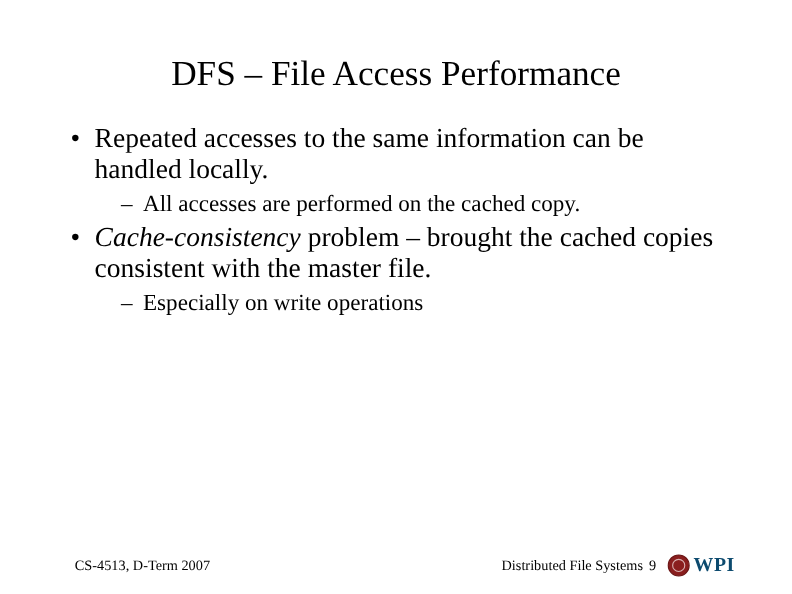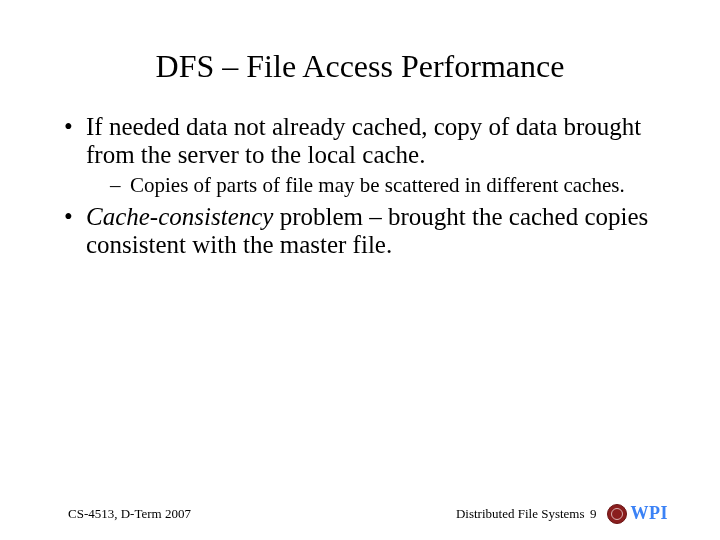--- a/index.html
+++ b/index.html
@@ -14,37 +14,40 @@
   ul.sub > li::before { content: "–"; position: absolute; left: 24px; top: 0; font-size: 21px; }
   .italic { font-style: italic; }
   .footer { position: absolute; bottom: 16px; left: 8px; width: 100%; padding: 0 60px 0 60px; display: flex; align-items: center; justify-content: space-between; font-size: 13px; }
   .footer-left { flex: 0 0 auto; }
   .footer-center { flex: 1 1 auto; text-align: right; }
   .footer-right { flex: 0 0 auto; display: flex; align-items: center; gap: 10px; }
   .page-num { min-width: 12px; text-align: right; }
   .logo { display: flex; align-items: center; gap: 4px; }
   .logo-seal { width: 20px; height: 20px; border-radius: 50%; background: #8a1e1e; position: relative; border: 1px solid #6b1515; }
   .logo-seal::after { content: ""; position: absolute; inset: 3px; border-radius: 50%; border: 1px solid #d9b1b1; }
-  .logo-text { font-family: Georgia, "Times New Roman", serif; font-weight: 700; font-size: 18px; color: #3b82f6; letter-spacing: 0.5px; }
+  .logo-text { font-family: Georgia, "Times New Roman", serif; font-weight: 700; font-size: 18px; color: #0c4a6e; letter-spacing: 0.5px; }
 </style>
 </head>
 <body>
 
 <div class="slide">
   <h1 class="title">DFS – File Access Performance</h1>
 
   <ul class="top">
     <li>
-      <span>If needed data not already cached, copy of data brought from the server to the local cache.</span>
+      <span>Repeated accesses to the same information can be handled locally.</span>
       <ul class="sub">
-        <li>Copies of parts of file may be scattered in different caches.</li>
+        <li>All accesses are performed on the cached copy.</li>
       </ul>
     </li>
     <li>
       <span class="italic">Cache-consistency</span><span> problem – brought the cached copies consistent with the master file.</span>
+      <ul class="sub">
+        <li>Especially on write operations</li>
+      </ul>
     </li>
   </ul>
 
   <div class="footer">
     <div class="footer-left">CS-4513, D-Term 2007</div>
     <div class="footer-center">Distributed File Systems</div>
     <div class="footer-right">
       <span class="page-num">9</span>
       <span class="logo">
         <span class="logo-seal"></span>

